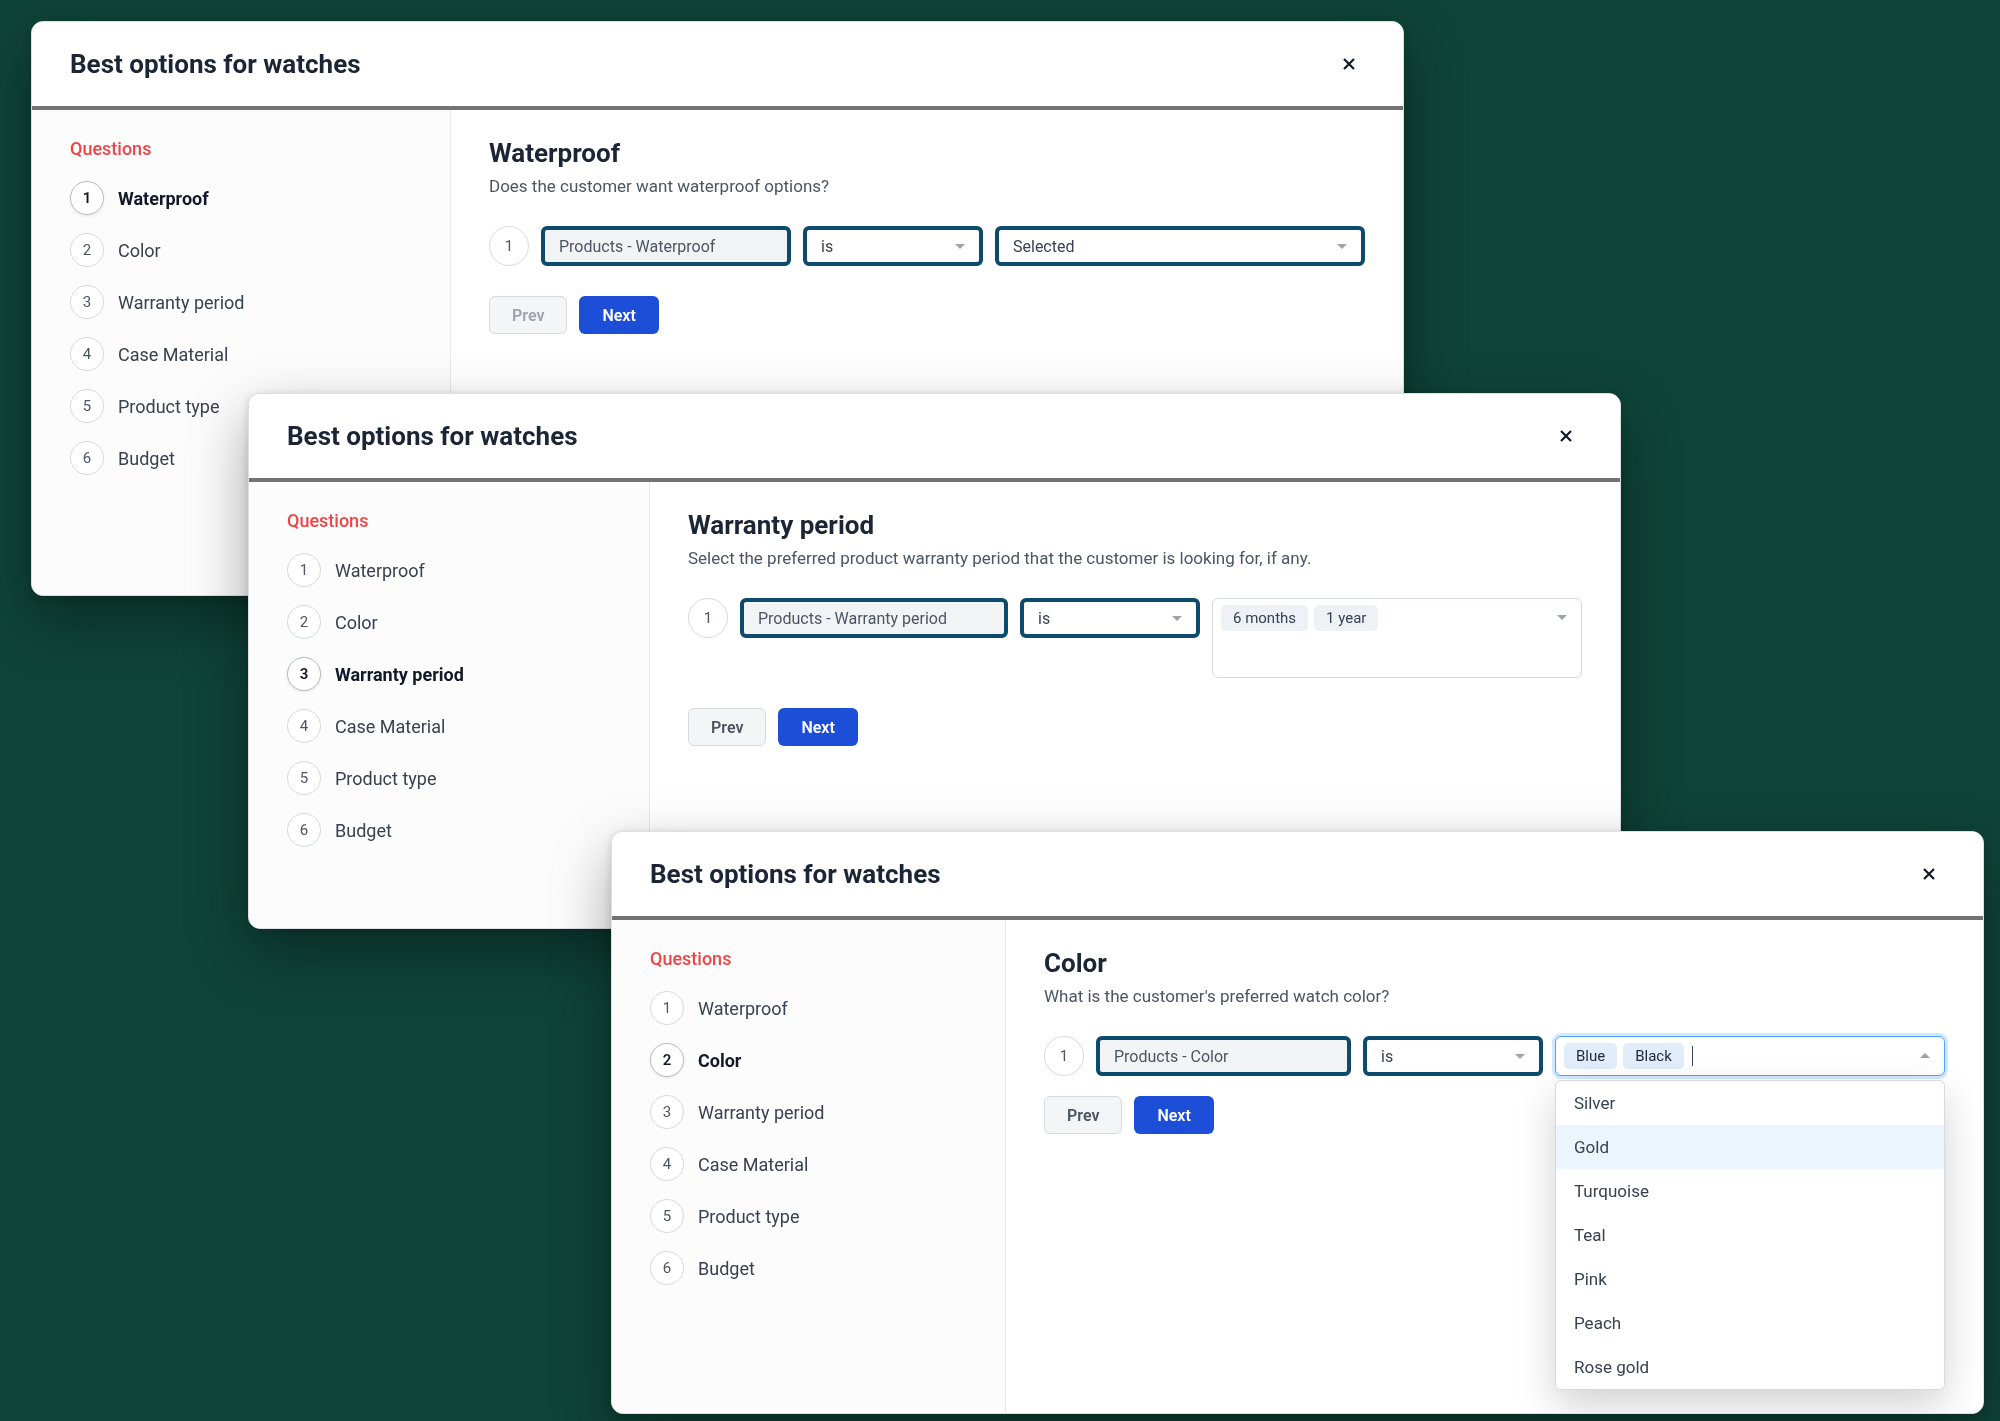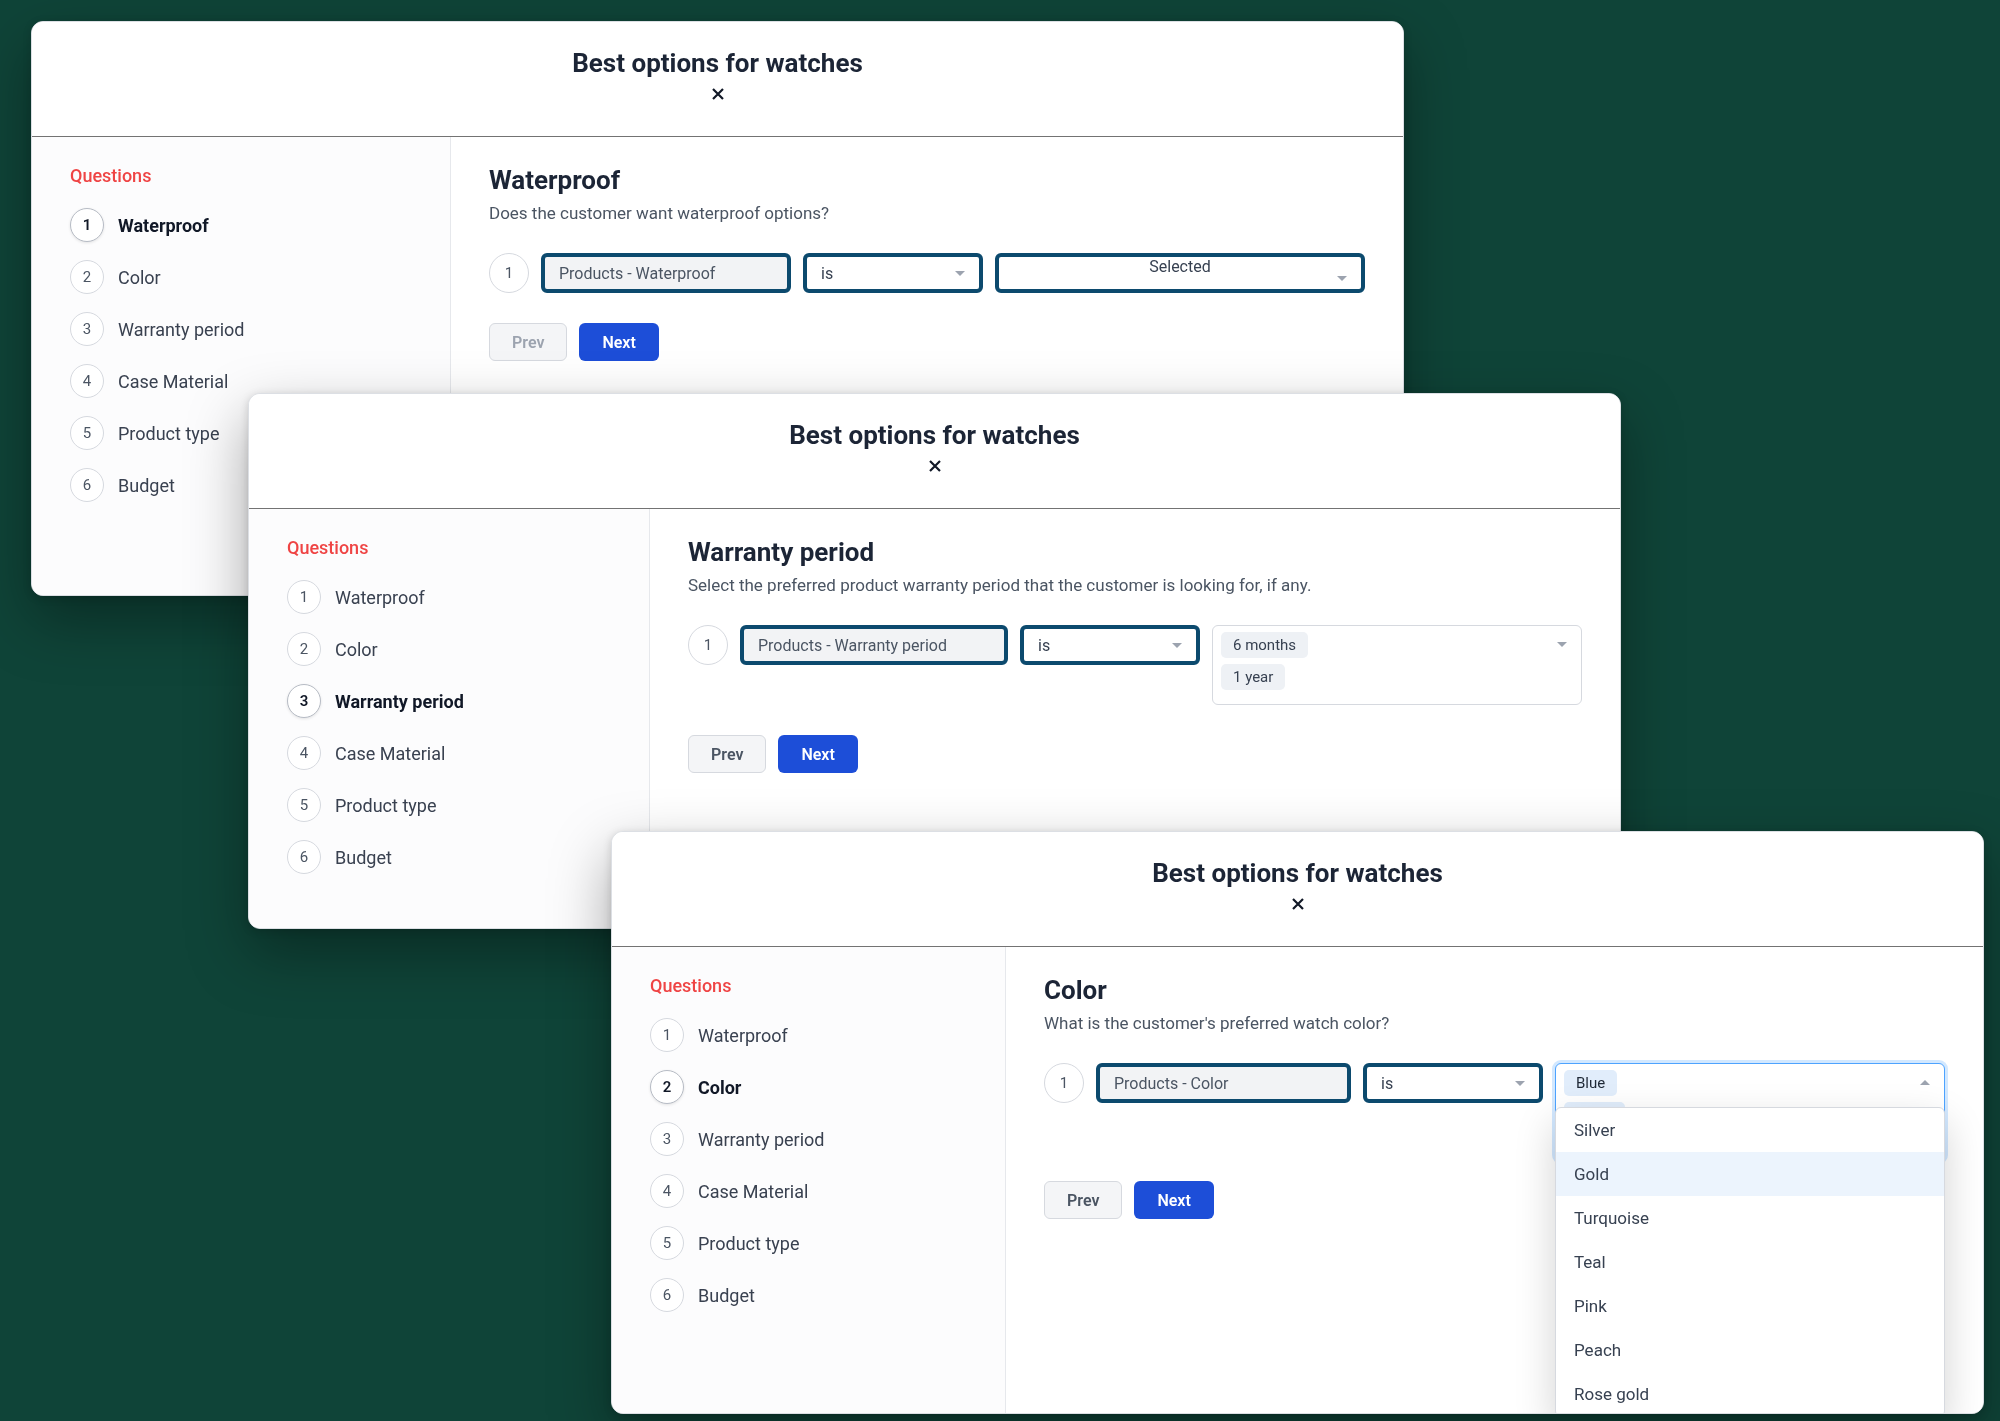--- a/index.html
+++ b/index.html
@@ -18,23 +18,22 @@
     border: 1px solid #dcdfe4;
     border-radius: 12px;
     box-shadow: 0 24px 60px rgba(0,0,0,0.35), 0 2px 8px rgba(0,0,0,0.15);
     overflow: hidden;
   }
   .dialog-header {
     display: flex;
     align-items: center;
     justify-content: space-between;
     padding: 26px 38px 26px 38px;
-    border-bottom: 1px solid #737373;
-    background: #ffffff;
-    flex-direction: column;
+    border-bottom: 4px solid #737373;
+    background: #ffffff;
   }
   .dialog-title {
     font-size: 26px;
     font-weight: 700;
     color: #1c2536;
   }
   .close-btn {
     width: 32px; height: 32px;
     display: flex; align-items: center; justify-content: center;
     color: #374151;
@@ -149,21 +148,21 @@
   .select-caret {
     margin-left: auto;
     width: 0; height: 0;
     border-left: 5px solid transparent;
     border-right: 5px solid transparent;
     border-top: 5px solid #9ca3af;
   }
   .field { flex: 0 0 auto; }
   .w-field  { width: 240px; }
   .w-op     { width: 180px; }
-  .w-val    { width: 365px; flex-direction: column; }
+  .w-val    { width: 365px; }
 
   .d1 .w-field { width: 250px; }
   .d1 .w-op    { width: 180px; }
   .d1 .w-val   { width: 370px; }
 
   .multi-box {
     border: 1px solid #d6d9df;
     border-radius: 6px;
     background: #ffffff;
     min-height: 40px;

